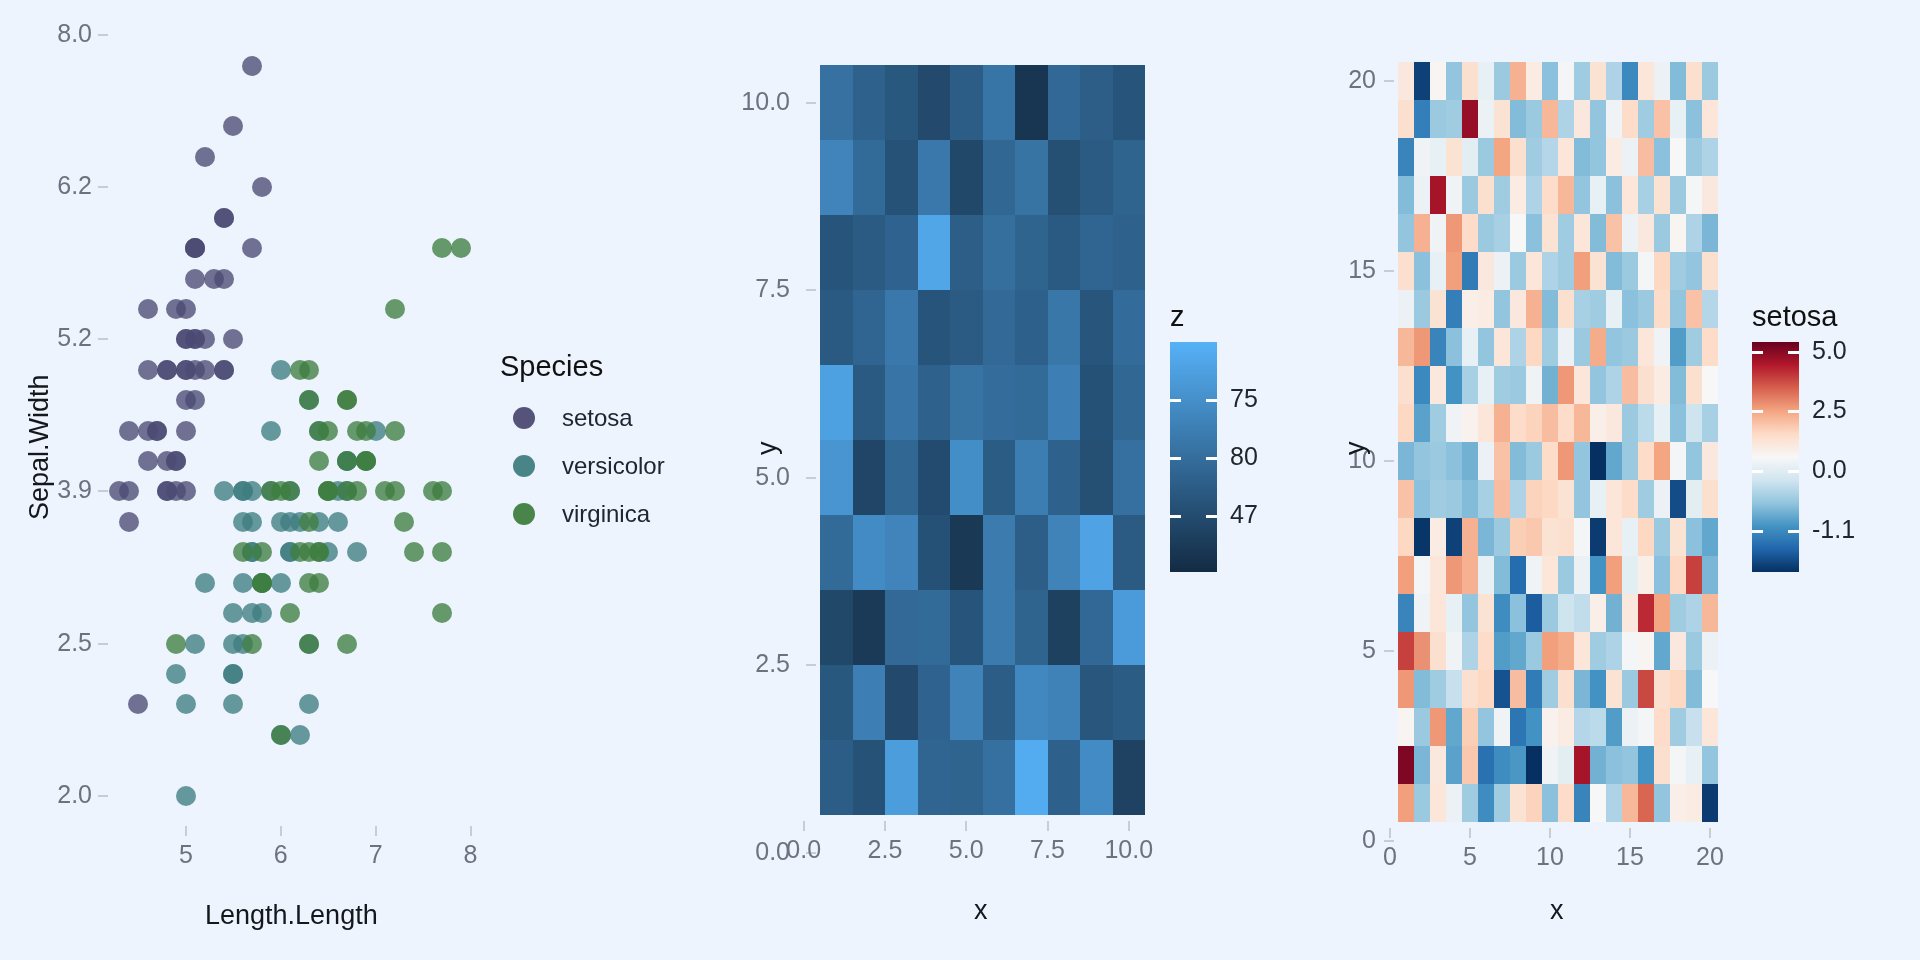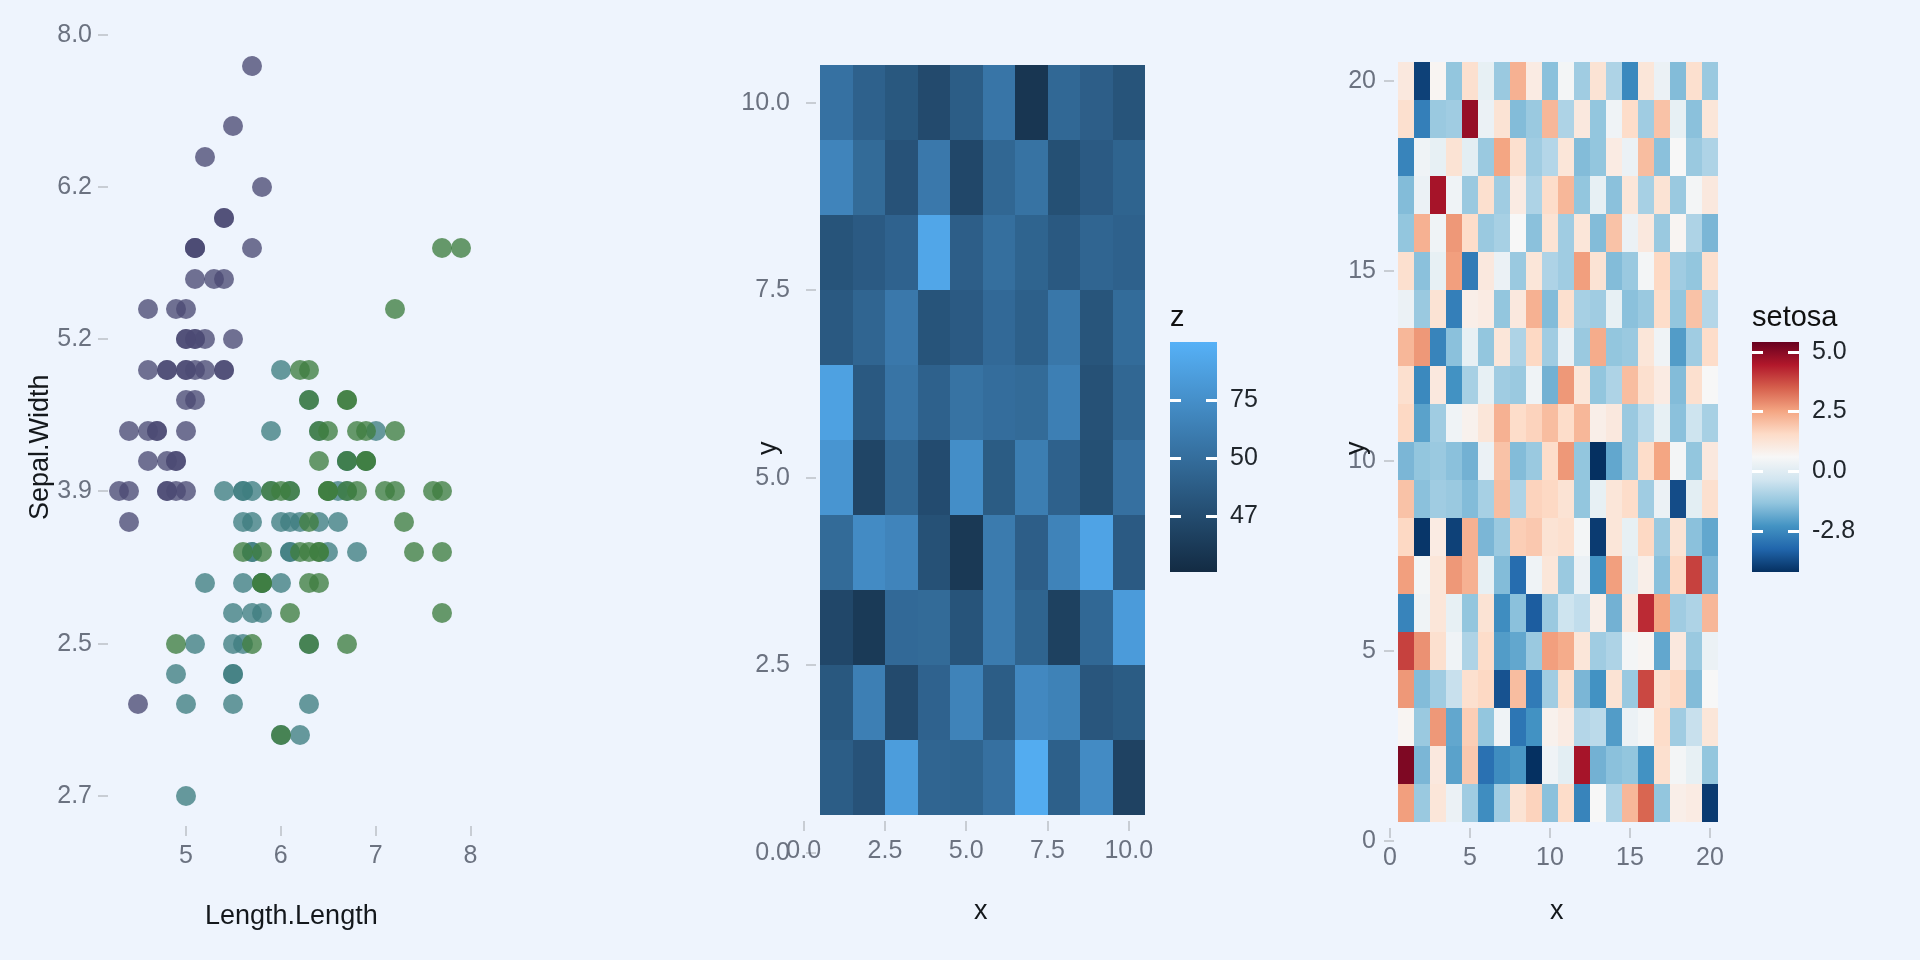--- a/index.html
+++ b/index.html
@@ -54,21 +54,21 @@
   .cbar-label{position:absolute;font-size:25px;color:#20262c;white-space:nowrap;}
 </style>
 </head>
 <body>
 
 <div id="stage">
 
   <div class="panel" id="panel-scatter" style="left:0;top:0;width:700px;height:960px;">
 
     <div id="scatter-yaxis">
-        <div class="tick-label" style="left: 30px; top: 779.665px; width: 62px; text-align: right;">2.7</div>
+        <div class="tick-label" style="left: 30px; top: 779.665px; width: 62px; text-align: right;">2.0</div>
         <div class="tick-mark" style="left: 98px; top: 794.665px; width: 10px; height: 2px;"></div>
         <div class="tick-label" style="left: 30px; top: 627.574px; width: 62px; text-align: right;">2.5</div>
         <div class="tick-mark" style="left: 98px; top: 642.574px; width: 10px; height: 2px;"></div>
         <div class="tick-label" style="left: 30px; top: 475.483px; width: 62px; text-align: right;">3.9</div>
         <div class="tick-mark" style="left: 98px; top: 490.483px; width: 10px; height: 2px;"></div>
         <div class="tick-label" style="left: 30px; top: 323.392px; width: 62px; text-align: right;">5.2</div>
         <div class="tick-mark" style="left: 98px; top: 338.392px; width: 10px; height: 2px;"></div>
         <div class="tick-label" style="left: 30px; top: 171.3px; width: 62px; text-align: right;">6.2</div>
         <div class="tick-mark" style="left: 98px; top: 186.3px; width: 10px; height: 2px;"></div>
         <div class="tick-label" style="left: 30px; top: 19.2091px; width: 62px; text-align: right;">8.0</div>
@@ -235,20 +235,37 @@
         <div class="pt" style="left: 199.231px; top: 623.574px; background: rgb(63, 125, 64);"></div>
         <div class="pt" style="left: 218.205px; top: 471.483px; background: rgb(63, 125, 64);"></div>
         <div class="pt" style="left: 189.744px; top: 349.81px; background: rgb(63, 125, 64);"></div>
         <div class="pt" style="left: 161.282px; top: 471.483px; background: rgb(63, 125, 64);"></div>
       </div>
 
     <div class="axis-title vertical" id="scatter-ylabel" style="left:24px;top:520px;">Sepal.Width</div>
 
     <div class="axis-title" id="scatter-xlabel" style="left:205px;top:900px;">Length.Length</div>
 
+    <div id="scatter-legend" style="position:absolute;left:500px;top:350px;width:200px;height:200px;">
+      <div class="legend-title" style="left:0;top:0;">Species</div>
+      <div id="legend-entries">
+          <div style="position: absolute; left: 0px; top: 48px; height: 40px;">
+            <div class="key-dot" style="left: 24px; top: 20px; background: rgb(76, 74, 115);"></div>
+            <div class="legend-label" style="left: 62px; top: 6px;">setosa</div>
+          </div>
+          <div style="position: absolute; left: 0px; top: 96px; height: 40px;">
+            <div class="key-dot" style="left: 24px; top: 20px; background: rgb(63, 126, 128);"></div>
+            <div class="legend-label" style="left: 62px; top: 6px;">versicolor</div>
+          </div>
+          <div style="position: absolute; left: 0px; top: 144px; height: 40px;">
+            <div class="key-dot" style="left: 24px; top: 20px; background: rgb(63, 125, 64);"></div>
+            <div class="legend-label" style="left: 62px; top: 6px;">virginica</div>
+          </div>
+        </div>
+    </div>
   </div>
 
   <div class="panel" id="panel-heatmap-z" style="left:700px;top:0;width:620px;height:960px;">
 
     <div class="hm" id="hm-z" style="left: 120px; top: 65px; width: 325px; height: 750px; grid-template-columns: repeat(10, 1fr); grid-template-rows: repeat(10, 1fr);">
         <div class="cell" style="background: rgb(54, 113, 162);"></div>
         <div class="cell" style="background: rgb(46, 97, 140);"></div>
         <div class="cell" style="background: rgb(41, 88, 127);"></div>
         <div class="cell" style="background: rgb(35, 74, 109);"></div>
         <div class="cell" style="background: rgb(44, 93, 134);"></div>
@@ -379,21 +396,21 @@
 
     <div id="cbar-z-wrap" style="position:absolute;left:470px;top:300px;">
       <div class="legend-title" style="left:0;top:0;">z</div>
       <div class="cbar" id="cbar-z-strip" style="left: 0px; top: 42px; height: 230px; background: linear-gradient(rgb(86, 177, 247), rgb(19, 43, 67));"></div>
       <div id="cbar-z-ticks">
           <div class="cbar-tick" style="left: 0px; top: 99.0808px;"></div>
           <div class="cbar-tick" style="left: 36px; top: 99.0808px;"></div>
           <div class="cbar-label" style="left: 60px; top: 84.0808px;">75</div>
           <div class="cbar-tick" style="left: 0px; top: 157.162px;"></div>
           <div class="cbar-tick" style="left: 36px; top: 157.162px;"></div>
-          <div class="cbar-label" style="left: 60px; top: 142.162px;">50</div>
+          <div class="cbar-label" style="left: 60px; top: 142.162px;">80</div>
           <div class="cbar-tick" style="left: 0px; top: 215.242px;"></div>
           <div class="cbar-tick" style="left: 36px; top: 215.242px;"></div>
           <div class="cbar-label" style="left: 60px; top: 200.242px;">47</div>
         </div>
     </div>
   </div>
 
   <div class="panel" id="panel-heatmap-value" style="left:1320px;top:0;width:600px;height:960px;">
 
     <div class="hm" id="hm-v" style="left: 78px; top: 62px; width: 320px; height: 760px; grid-template-columns: repeat(20, 1fr); grid-template-rows: repeat(20, 1fr);">
@@ -835,18 +852,18 @@
           <div class="cbar-tick" style="left: 36px; top: 50.5833px;"></div>
           <div class="cbar-label" style="left: 60px; top: 35.5833px;">5.0</div>
           <div class="cbar-tick" style="left: 0px; top: 110.479px;"></div>
           <div class="cbar-tick" style="left: 36px; top: 110.479px;"></div>
           <div class="cbar-label" style="left: 60px; top: 95.4792px;">2.5</div>
           <div class="cbar-tick" style="left: 0px; top: 170.375px;"></div>
           <div class="cbar-tick" style="left: 36px; top: 170.375px;"></div>
           <div class="cbar-label" style="left: 60px; top: 155.375px;">0.0</div>
           <div class="cbar-tick" style="left: 0px; top: 230.271px;"></div>
           <div class="cbar-tick" style="left: 36px; top: 230.271px;"></div>
-          <div class="cbar-label" style="left: 60px; top: 215.271px;">-2.8</div>
+          <div class="cbar-label" style="left: 60px; top: 215.271px;">-1.1</div>
         </div>
     </div>
   </div>
 
 </div>
 
 </body></html>

